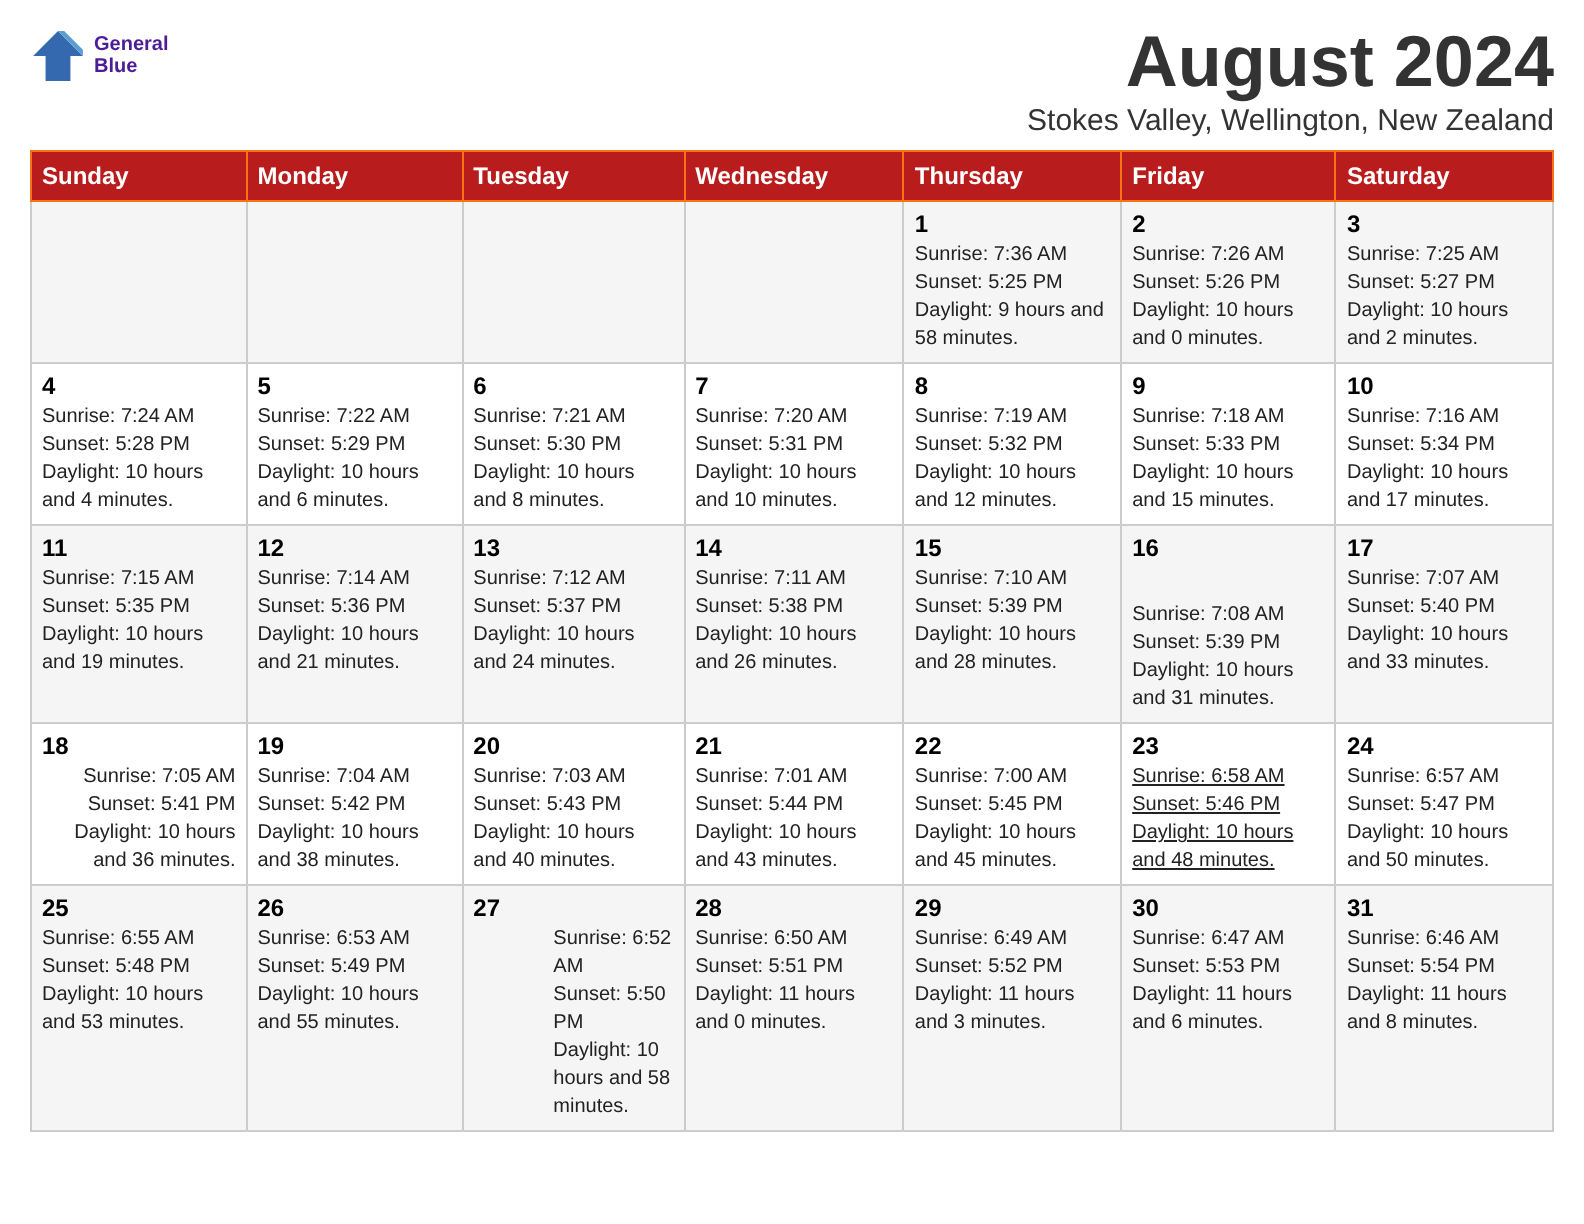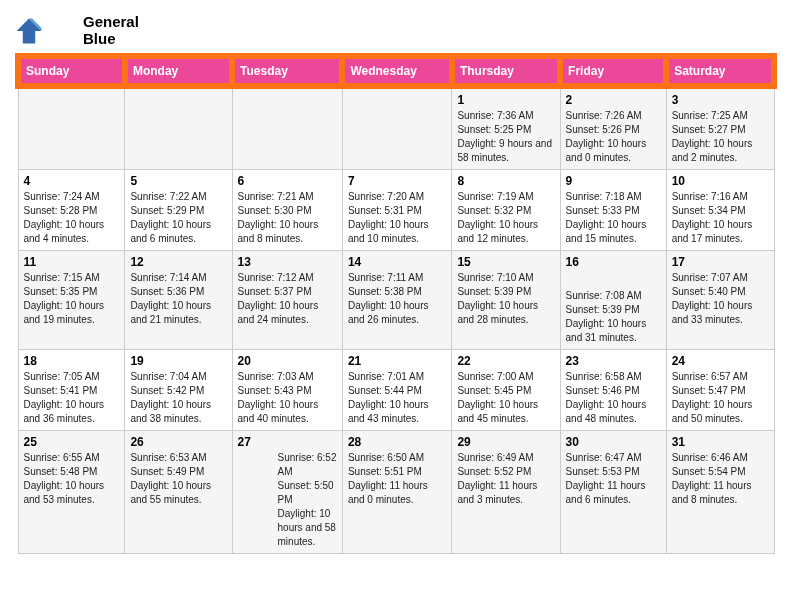--- a/index.html
+++ b/index.html
@@ -15,25 +15,24 @@
       align-items: flex-start;
       justify-content: space-between;
       margin-bottom: 6px;
     }
     .logo {
       display: flex;
       align-items: center;
       margin-top: 4px;
     }
     .logo-text {
-      font-size: 15px;
+      font-size: 10px;
       font-weight: bold;
-      color: #000000;
+      color: #4c1d95;
       line-height: 1.1;
-      margin-left: 36px;
     }
     .logo-icon {
       width: 28px;
       height: 28px;
       margin-right: 4px;
     }
     .title-area {
       text-align: right;
     }
     .main-title {
@@ -45,27 +44,27 @@
       font-size: 15px;
       color: #333;
       font-weight: normal;
     }
     table {
       width: 100%;
       border-collapse: collapse;
       font-size: 10.5px;
     }
     thead tr th {
-      background-color: #ec4899;
+      background-color: #b91c1c;
       color: #fff;
       text-align: left;
       padding: 5px 5px;
       font-size: 12px;
       font-weight: bold;
-      border: 6px solid #f97316;
+      border: 1px solid #f97316;
     }
     tbody tr td {
       border: 1px solid #ccc;
       vertical-align: top;
       padding: 4px 5px;
       min-height: 80px;
       width: 113px;
     }
     tbody tr:nth-child(odd) td {
       background-color: #f5f5f5;
@@ -93,20 +92,24 @@
     <svg class="logo-icon" viewBox="0 0 36 36">
       <rect x="0" y="0" width="36" height="36" fill="white"></rect>
       <polygon points="18,2 34,18 26,18 26,34 10,34 10,18 2,18" fill="#3469b0"></polygon>
       <polygon points="22,2 34,14 34,18 18,2" fill="#5a9fd4"></polygon>
     </svg>
     <div class="logo-text">
       <div>General</div>
       <div>Blue</div>
     </div>
   </div>
+  <div class="title-area">
+    <div class="main-title">August 2024</div>
+    <div class="subtitle">Stokes Valley, Wellington, New Zealand</div>
+  </div>
 </div>
 
 <table>
   <thead>
     <tr>
     <th>Sunday</th>
         <th>Monday</th>
         <th>Tuesday</th>
         <th>Wednesday</th>
         <th>Thursday</th>
@@ -223,21 +226,21 @@
         <td>
           <span class="day-number">17</span>
           <div class="day-info" style="white-space: pre-line;">Sunrise: 7:07 AM
 Sunset: 5:40 PM
 Daylight: 10 hours and 33 minutes.</div>
         </td>
       </tr>
       <tr>
         <td>
           <span class="day-number">18</span>
-          <div class="day-info" style="white-space: pre-line;">Sunrise: 7:05 AM
+          <div class="day-info" style="white-space: pre-line; text-align: right;">Sunrise: 7:05 AM
 Sunset: 5:41 PM
 Daylight: 10 hours and 36 minutes.</div>
         </td>
         <td>
           <span class="day-number">19</span>
           <div class="day-info" style="white-space: pre-line;">Sunrise: 7:04 AM
 Sunset: 5:42 PM
 Daylight: 10 hours and 38 minutes.</div>
         </td>
         <td>
@@ -253,21 +256,21 @@
 Daylight: 10 hours and 43 minutes.</div>
         </td>
         <td>
           <span class="day-number">22</span>
           <div class="day-info" style="white-space: pre-line;">Sunrise: 7:00 AM
 Sunset: 5:45 PM
 Daylight: 10 hours and 45 minutes.</div>
         </td>
         <td>
           <span class="day-number">23</span>
-          <div class="day-info" style="white-space: pre-line;">Sunrise: 6:58 AM
+          <div class="day-info" style="white-space: pre-line; text-decoration: underline;">Sunrise: 6:58 AM
 Sunset: 5:46 PM
 Daylight: 10 hours and 48 minutes.</div>
         </td>
         <td>
           <span class="day-number">24</span>
           <div class="day-info" style="white-space: pre-line;">Sunrise: 6:57 AM
 Sunset: 5:47 PM
 Daylight: 10 hours and 50 minutes.</div>
         </td>
       </tr>

